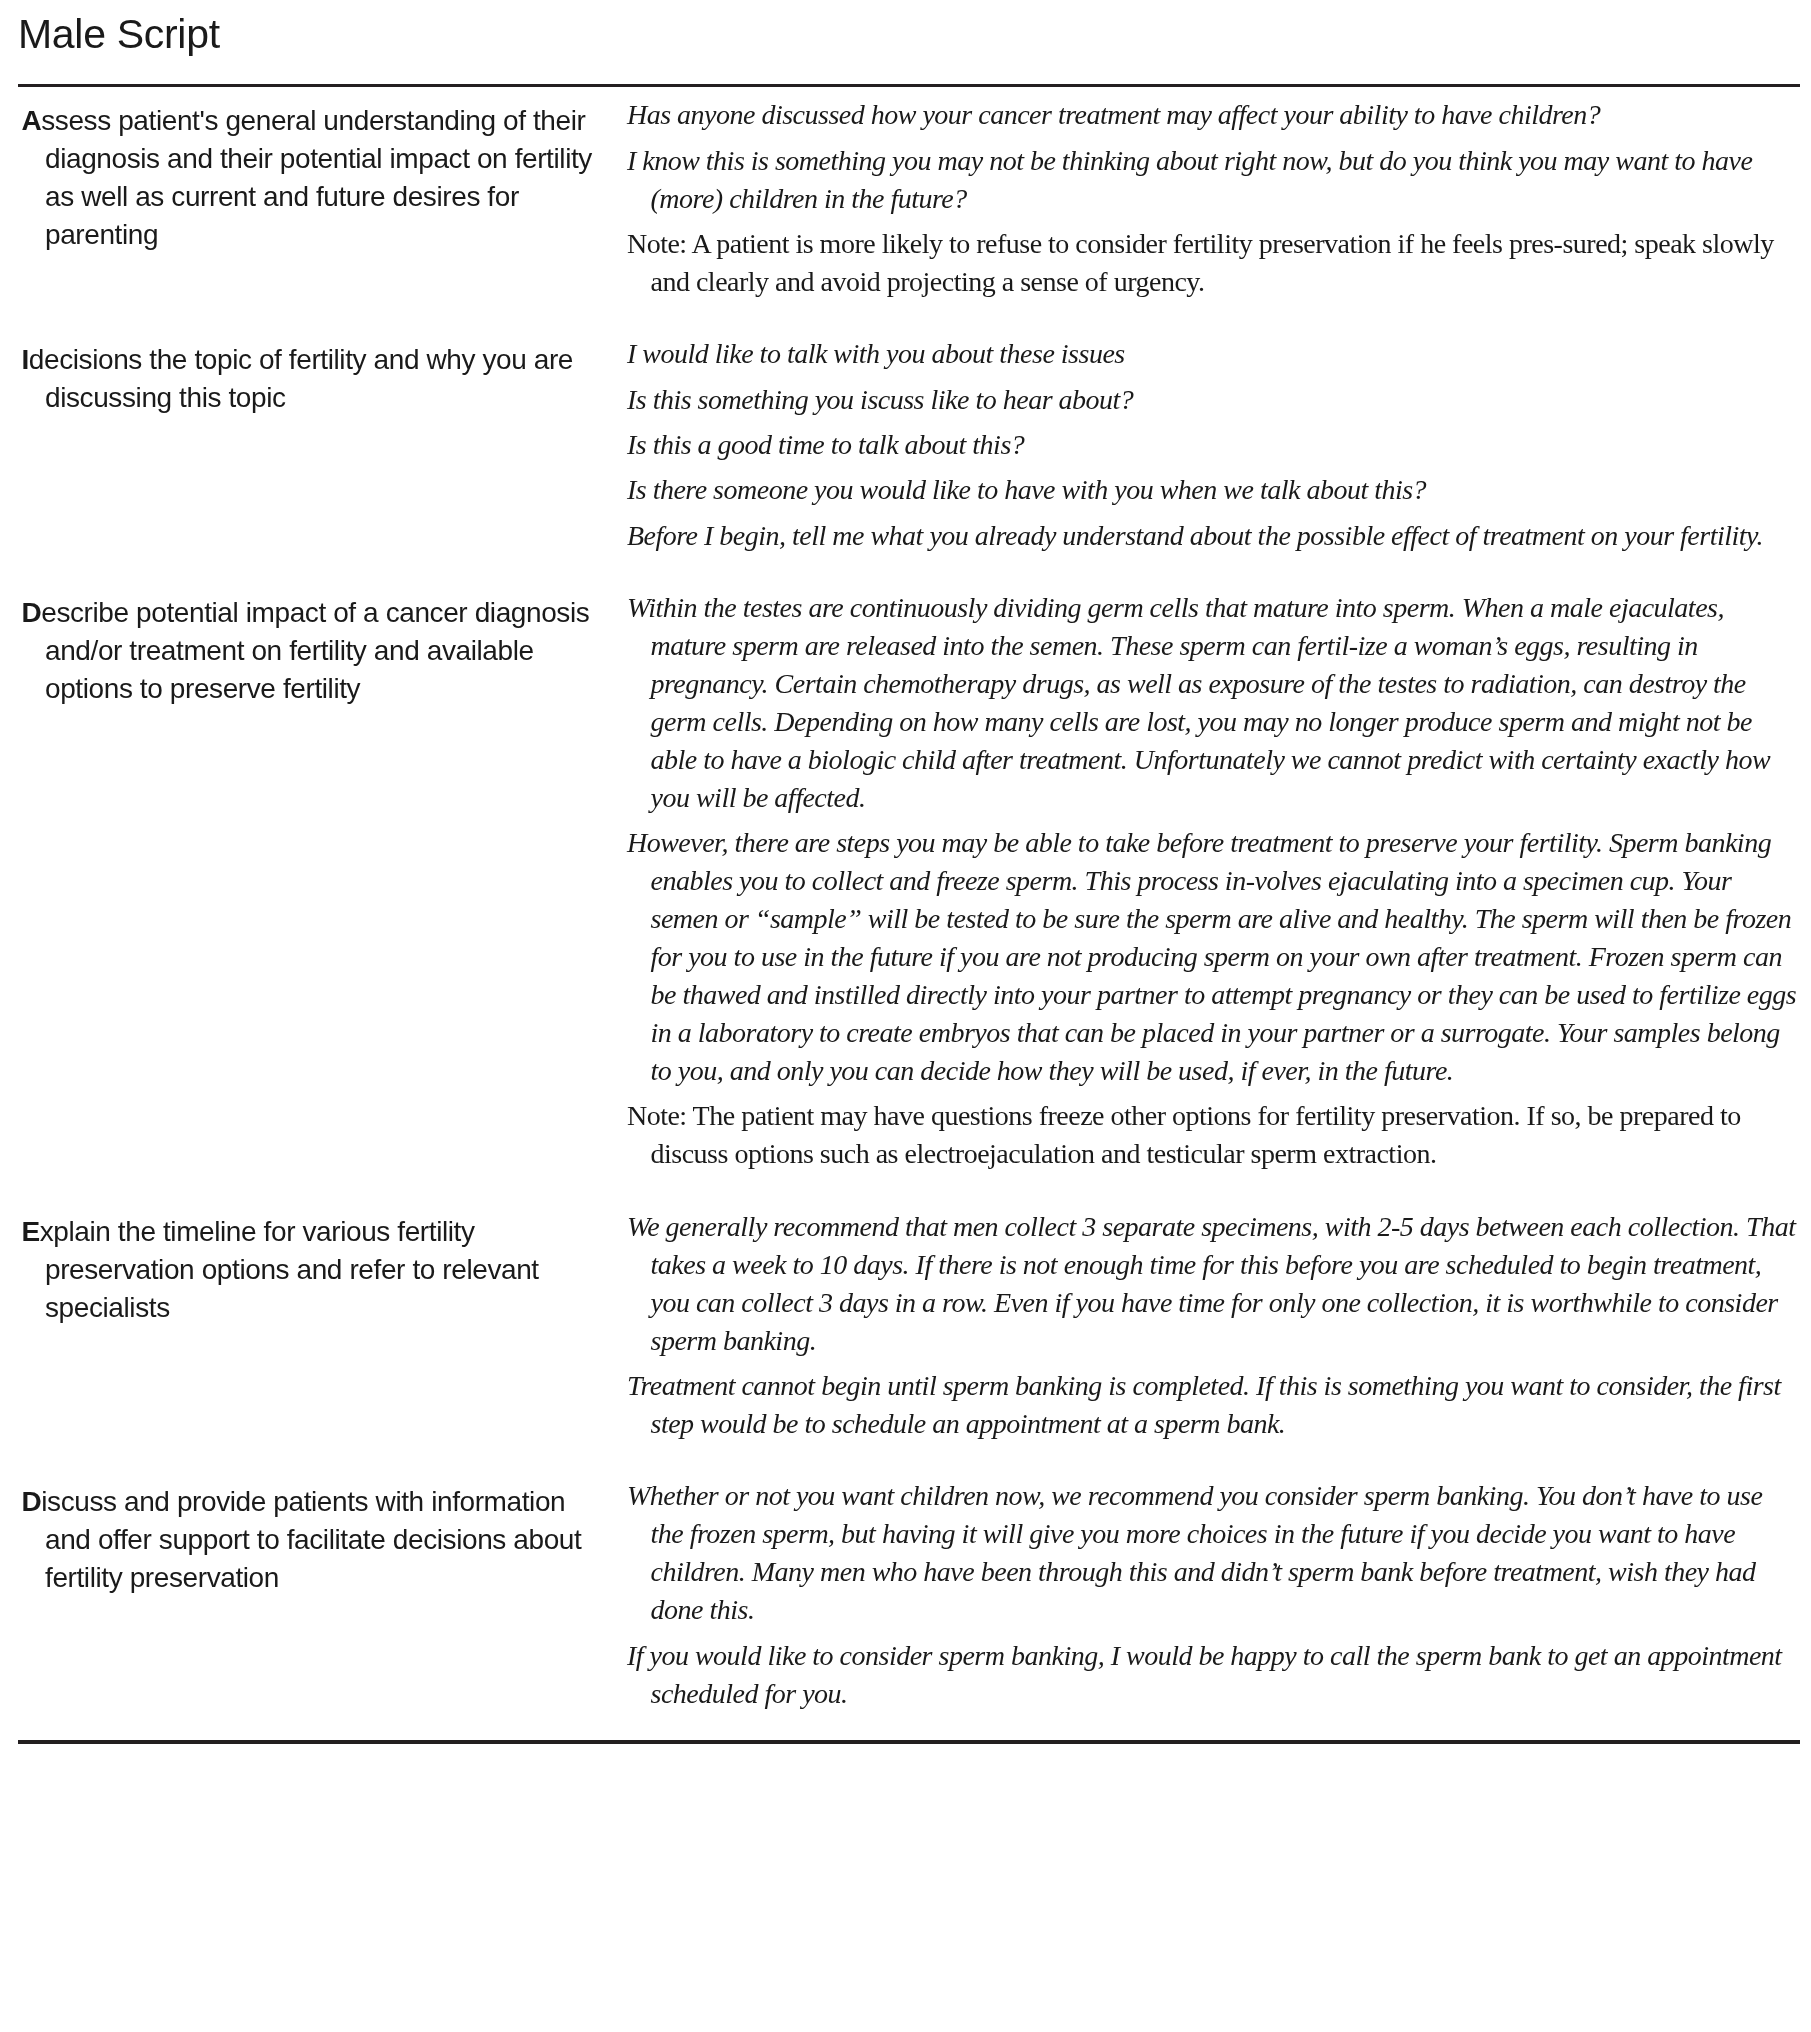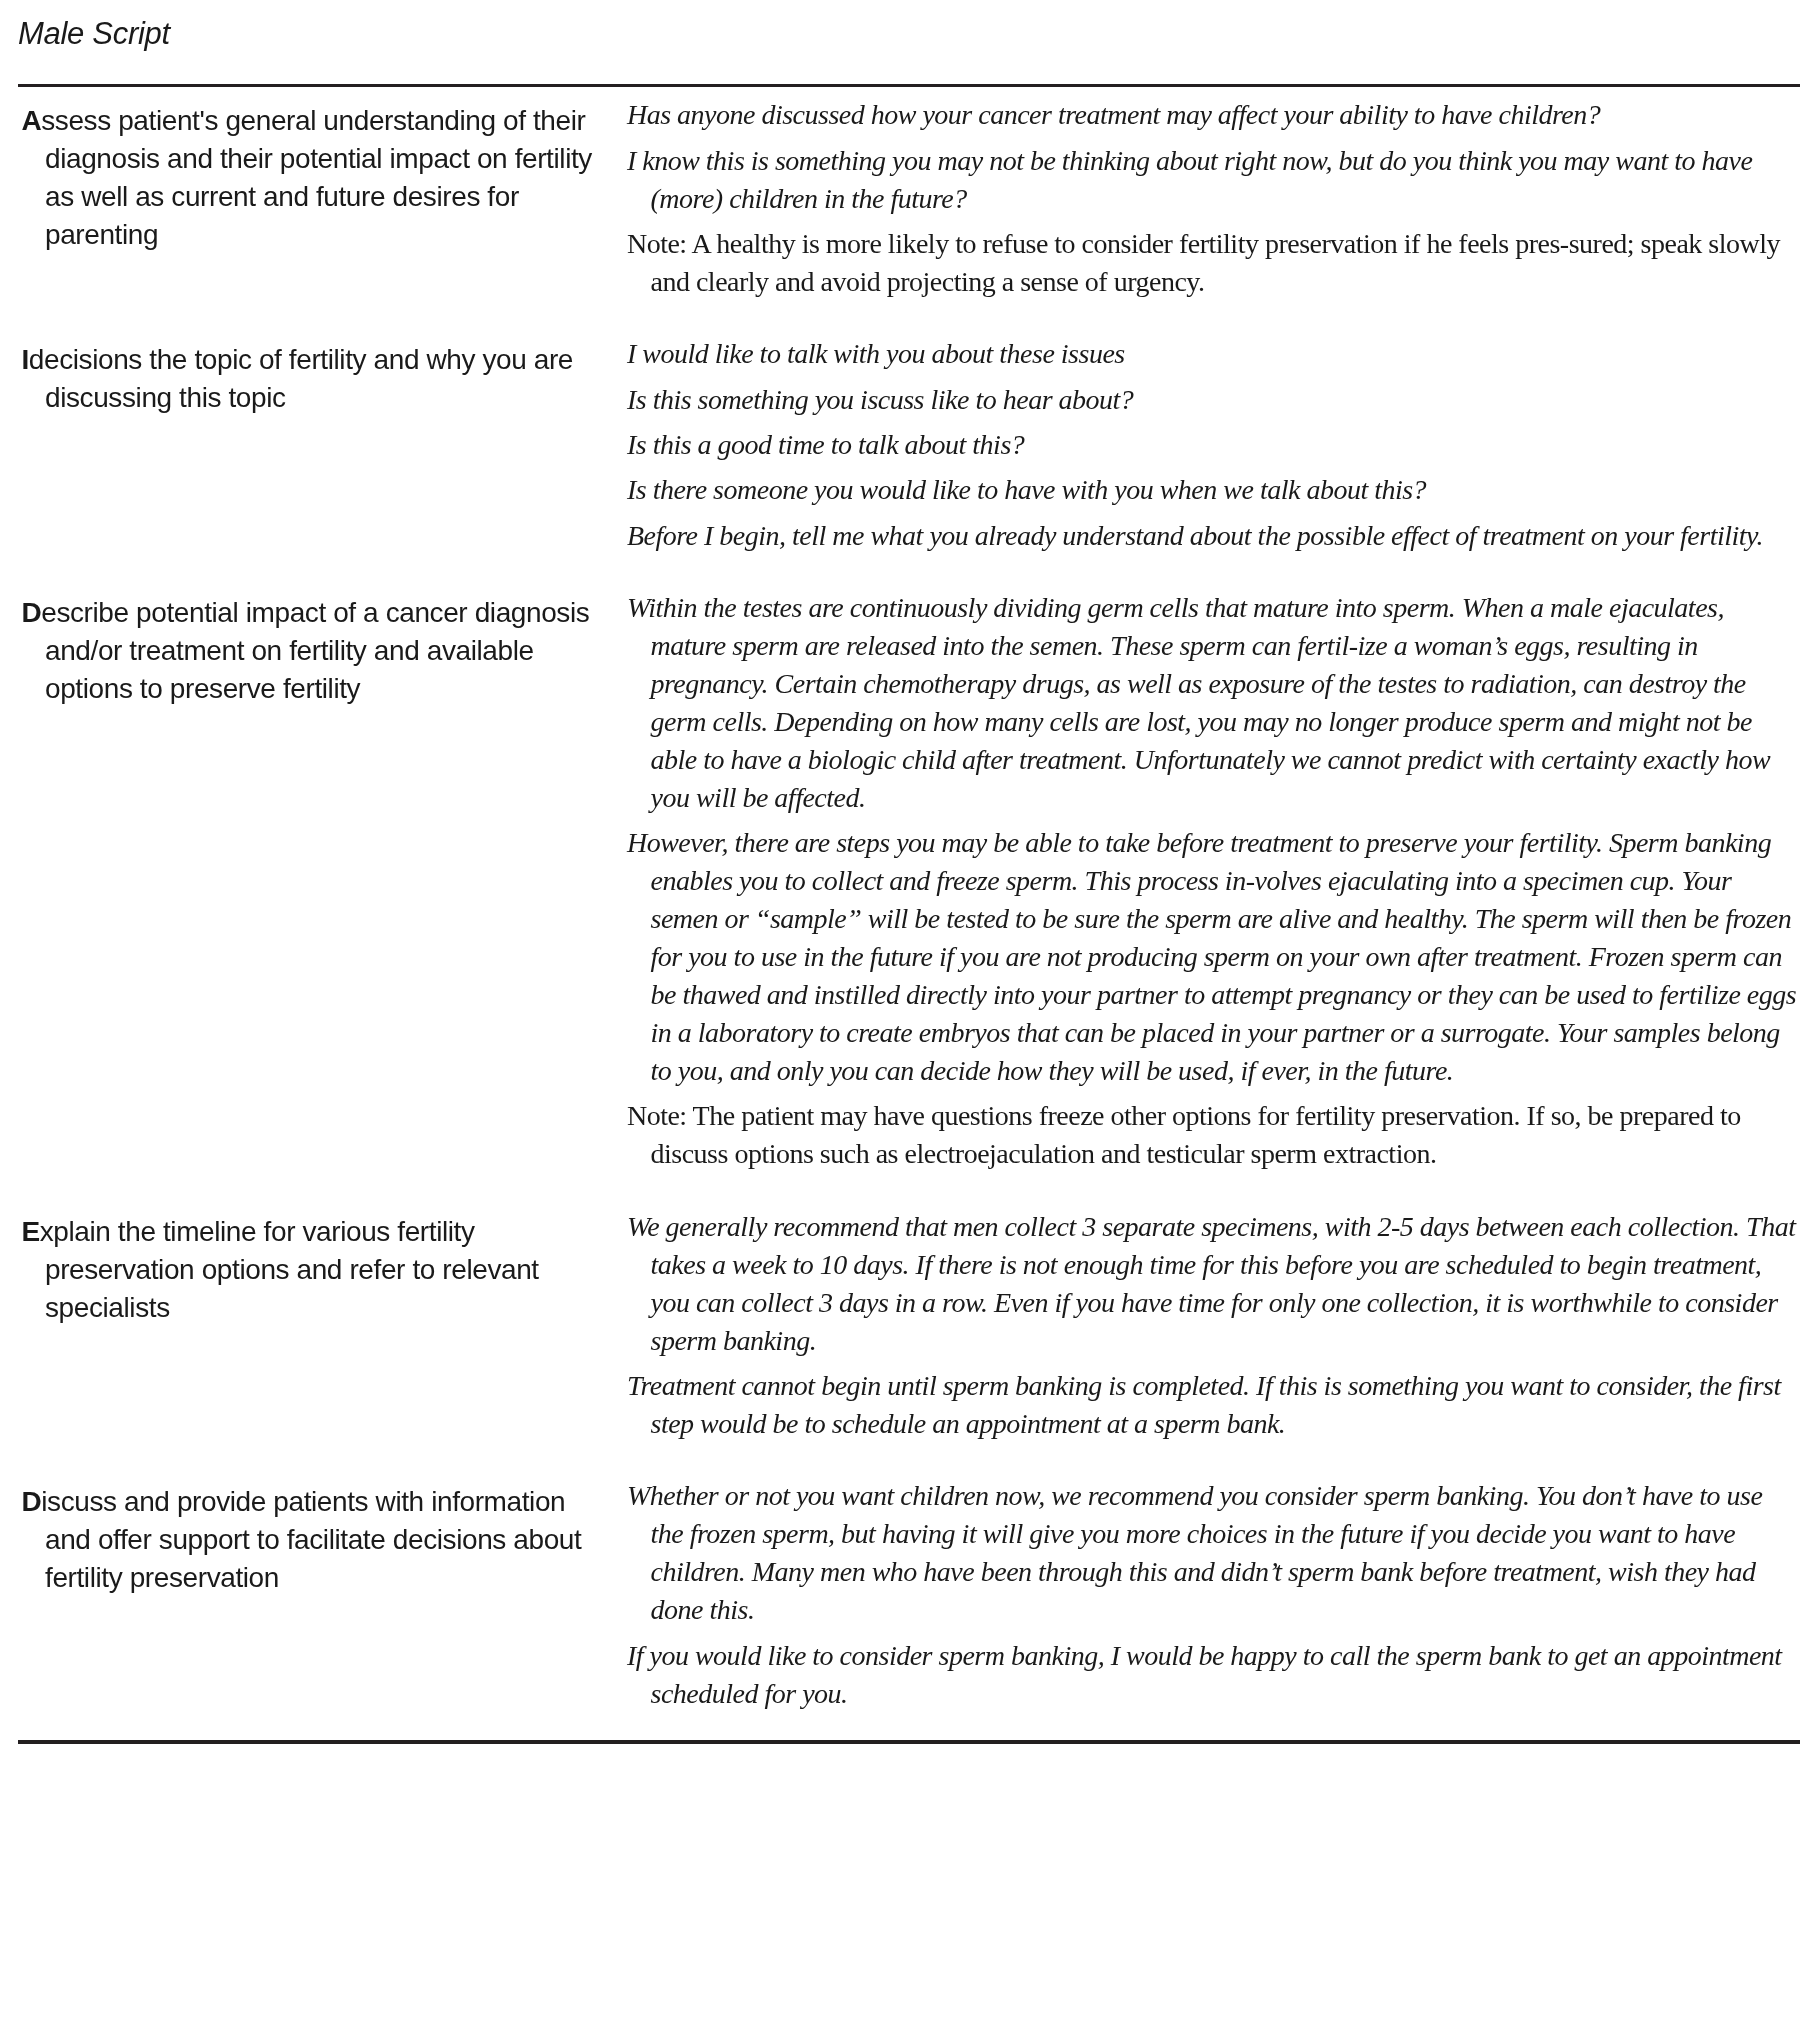--- a/index.html
+++ b/index.html
@@ -15,26 +15,25 @@
       color: #1a1a1a;
       overflow: hidden;
     }
     .page {
       position: absolute;
       left: 18px;
       top: 0;
       width: 1782px;
     }
     .title {
-      font-size: 31px;
+      font-size: 41px;
       line-height: 36px;
       padding-top: 16.4px;
       height: 53px;
       letter-spacing: -0.3px;
-      font-style: italic;
     }
     .rule {
       height: 3.6px;
       background: #231f20;
       width: 1782px;
     }
     .rule.top { margin-top: 14.5px; }
     .rule.bottom { margin-top: 20px; }
     table.script {
       border-collapse: collapse;
@@ -89,21 +88,21 @@
         <col class="c2">
       </colgroup>
     <tbody id="script-body">
         <tr>
           <td>
             <div class="step"><span class="cap">A</span><span>ssess patient's general understanding of their diagnosis and their potential impact on fertility as well as current and future desires for parenting</span></div>
           </td>
           <td class="cell-right">
             <p class="para italic">Has anyone discussed how your cancer treatment may affect your ability to have children?</p>
             <p class="para italic">I know this is something you may not be thinking about right now, but do you think you may want to have (more) children in the future?</p>
-            <p class="para plain">Note: A healthy is more likely to refuse to consider fertility preservation if he feels pres-sured; speak slowly and clearly and avoid projecting a sense of urgency.</p>
+            <p class="para plain">Note: A patient is more likely to refuse to consider fertility preservation if he feels pres-sured; speak slowly and clearly and avoid projecting a sense of urgency.</p>
           </td>
         </tr>
         <tr class="row-gap">
           <td></td>
           <td></td>
         </tr>
         <tr>
           <td>
             <div class="step"><span class="cap">I</span><span>decisions the topic of fertility and why you are discussing this topic</span></div>
           </td>

